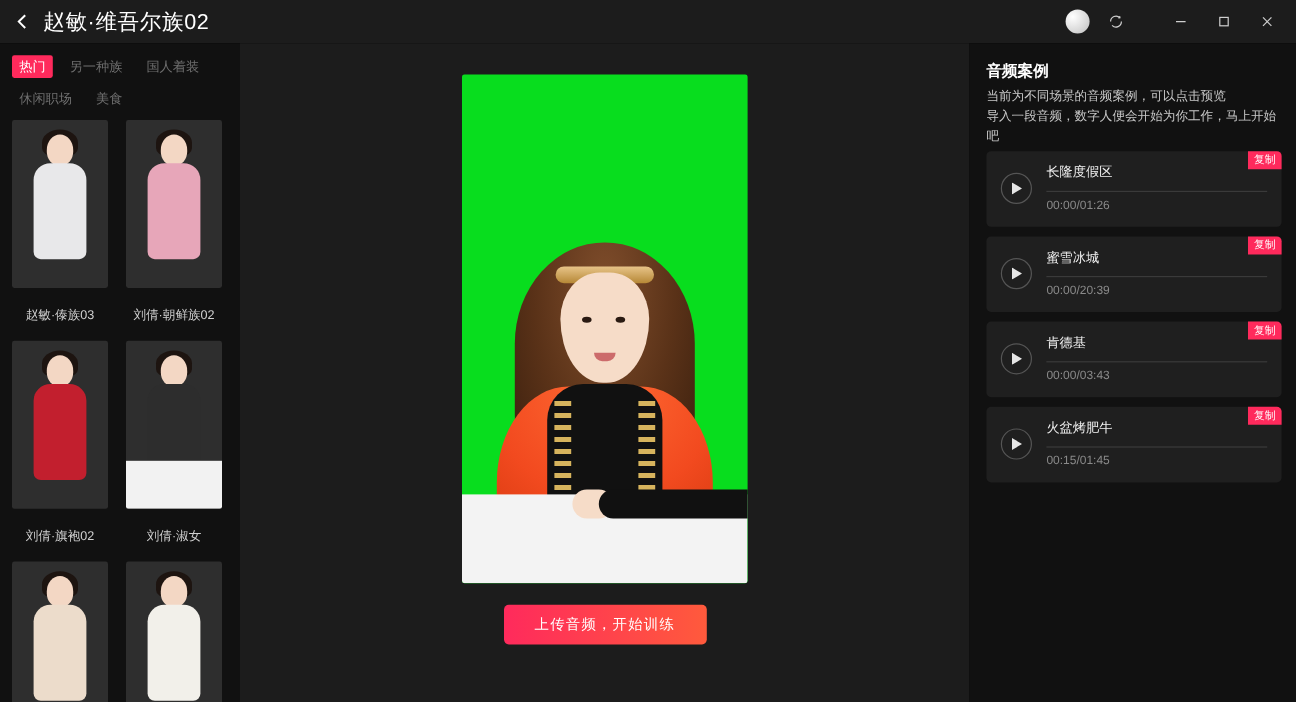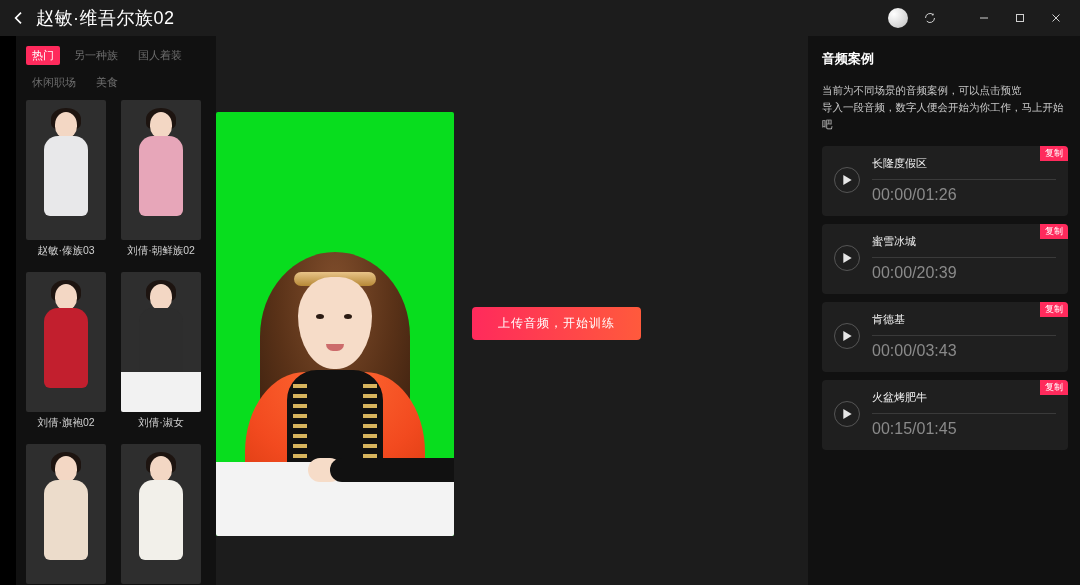--- a/index.html
+++ b/index.html
@@ -30,21 +30,20 @@
     width: 28px; height: 22px; display:flex; align-items:center; justify-content:center;
     color:#cfcfcf;
   }
   .titlebar .winbtn svg { width:12px; height:12px; }
 
   
   .app {
     display: flex;
     height: calc(100% - 36px);
     background: #000;
-    padding-left: 16px;
   }
 
   
   .left {
     width: 200px;
     background: #111111;
     padding: 10px 8px 0 10px;
     display:flex; flex-direction:column;
     overflow:hidden;
   }
@@ -63,21 +62,21 @@
     scrollbar-width: none;
   }
   .charlist::-webkit-scrollbar{width:0}
   .char-card { width:80px; }
   .char-thumb {
     width:80px; height:140px;
     background:#2e2e2e; border-radius:2px;
     display:flex; align-items:flex-end; justify-content:center;
     overflow:hidden; position:relative;
   }
-  .char-name { text-align:center; font-size:10.5px; color:#d0d0d0; margin-top:4px; }
+  .char-name { text-align:center; font-size:10.5px; color:#d0d0d0; margin-top:16px; }
 
   
   .figure { width:100%; height:100%; position:relative; }
   .figure .head {
     position:absolute; left:50%; transform:translateX(-50%);
     top:12px; width:22px; height:26px; border-radius:50% 50% 45% 45%;
     background:#f3d7c4;
   }
   .figure .hair {
     position:absolute; left:50%; transform:translateX(-50%);
@@ -88,21 +87,21 @@
     position:absolute; left:50%; transform:translateX(-50%);
     top:36px; width:44px; height:80px; border-radius:14px 14px 6px 6px;
   }
   .figure.desk::after{
     content:""; position:absolute; left:0; right:0; bottom:0; height:40px;
     background:#f2f2f2;
   }
 
   
   .center {
-    flex:1; display:flex; flex-direction:row; align-items:center;
+    flex:1; display:flex; flex-direction:column; align-items:center;
     padding-top:26px; gap:18px;
     background:#1c1c1c;
   }
   .canvas {
     width:238px; height:424px;
     background:#08dd1e;
     border-radius:2px;
     position:relative; overflow:hidden;
   }
   .canvas .desk { position:absolute; left:0; right:0; bottom:0; height:74px; background:#f3f3f3; }
@@ -168,40 +167,40 @@
     background: linear-gradient(90deg,#ff2a5c 0%, #ff5a3c 100%);
     border:none; border-radius:4px; color:#fff;
     font-size:12px; letter-spacing:1px;
   }
 
   
   .right {
     width: 272px;
     background:#111;
     padding:14px 12px 10px 14px;
-    display:flex; flex-direction:column; gap:10px;
+    display:flex; flex-direction:column; 
   }
   .right h3 { font-size:13px; font-weight:600; margin-bottom:4px;}
   .right .desc { font-size:10.5px; color:#c8c8c8; line-height:1.6; }
   .audio-list { display:flex; flex-direction:column; gap:8px; margin-top:4px;}
   .audio-card {
     background:#1f1f1f; border-radius:4px;
     padding:10px 12px 12px 12px;
     display:flex; gap:12px; align-items:center;
     position:relative;
   }
   .audio-card .play {
     width:26px; height:26px; border-radius:50%;
     border:1px solid #555; display:flex; align-items:center; justify-content:center;
     flex-shrink:0;
   }
   .audio-card .play svg{ width:9px; height:10px; fill:#e6e6e6; margin-left:1px;}
   .audio-meta { display:flex; flex-direction:column; gap:6px; font-size:11px; flex:1;}
   .audio-meta .t { color:#f2f2f2; }
-  .audio-meta .d { color:#8a8a8a; font-size:16px;}
+  .audio-meta .d { color:#8a8a8a; font-size:10px;}
   .audio-meta .line { height:1px; background:#3a3a3a; margin-top:2px;}
   .audio-card .badge{
     position:absolute; top:0; right:0;
     background:#ff2a5c; color:#fff; font-size:9px;
     padding:1px 5px; border-top-right-radius:4px;
   }
 </style>
 </head>
 <body>
 

